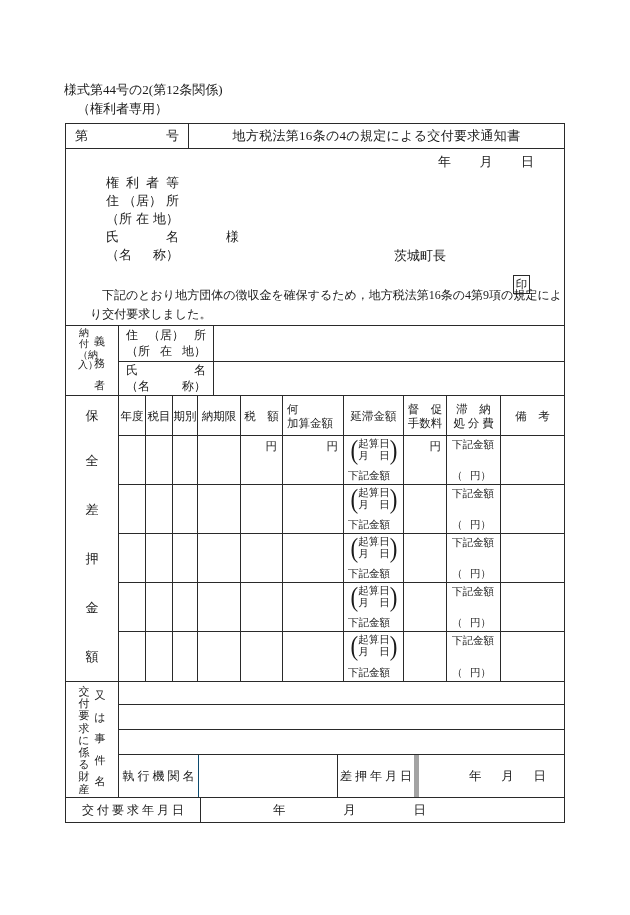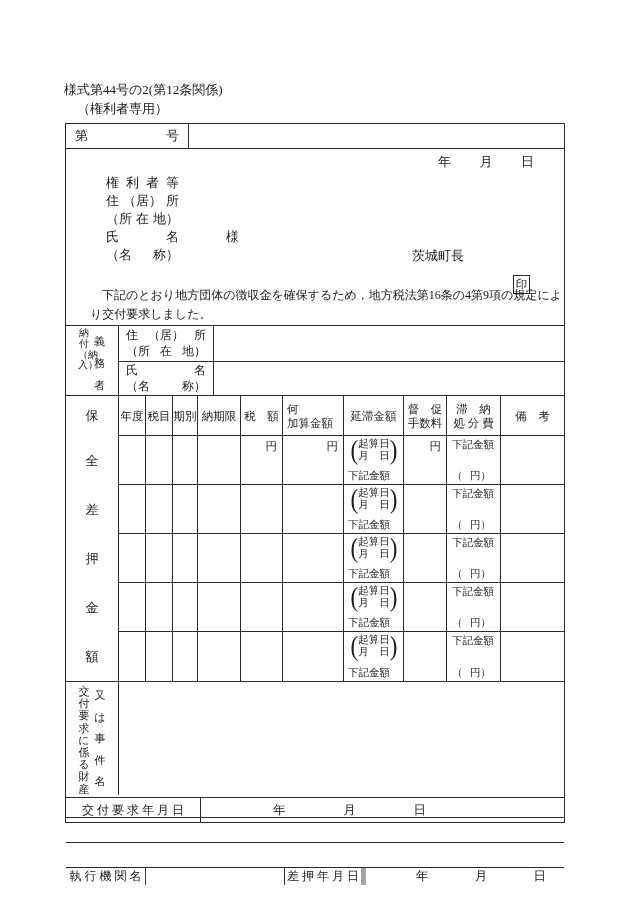--- a/index.html
+++ b/index.html
@@ -27,21 +27,21 @@
   }
   .title-cell { flex: 1; display: flex; align-items: center; justify-content: center; font-size: 13px; letter-spacing: .3px; }
 
   
   .sec-letter { position: relative; height: 177px; border-bottom: 1px solid #2a2a2a; font-size: 13px; }
   .date-line { position: absolute; top: 4px; left: 372px; width: 96px; display: flex; justify-content: space-between; }
   .addr { position: absolute; left: 40px; width: 73px; display: flex; justify-content: space-between; }
   .addr1 { top: 25px; } .addr2 { top: 43px; } .addr3 { top: 61px; }
   .addr4 { top: 79px; } .addr5 { top: 97px; }
   .honorific { position: absolute; left: 160px; top: 79px; }
-  .issuer { position: absolute; left: 328px; top: 98px; margin-left: 18px; }
+  .issuer { position: absolute; left: 328px; top: 98px; }
   .seal {
     position: absolute; left: 447px; top: 126px; width: 17px; height: 19px;
     border: 1.2px solid #2a2a2a; display: flex; align-items: center; justify-content: center;
     font-size: 11.5px;
   }
   .body-para { position: absolute; left: 8px; top: 137px; width: 487px; font-size: 12px; line-height: 19px; margin-left: 16px; }
   .body-line1 { text-indent: 1em; }
 
   
   .vwrap { display: flex; justify-content: center; align-items: stretch; }
@@ -85,21 +85,21 @@
   .yen-cell { display: flex; justify-content: flex-end; padding: 3px 5px 0 0; }
   .delay-cell { display: flex; flex-direction: column; justify-content: space-between; padding: 2px 3px 3px 4px; font-size: 10.5px; }
   .paren-group { display: flex; align-items: center; justify-content: center; }
   .bp { font-size: 23px; line-height: 23px; display: inline-block; transform: scaleY(1.18); font-weight: 400; }
   .ptxt { text-align: right; line-height: 12px; }
   .below-text { line-height: 11px; }
   .disposal-cell { display: flex; flex-direction: column; justify-content: space-between; padding: 3px 5px 3px 5px; font-size: 10.5px; line-height: 11px; }
   .disp-l2 { display: flex; justify-content: space-between; padding-right: 4px; }
 
   
-  .sec-property { display: flex; height: 116px; border-bottom: 1px solid #2a2a2a; flex-direction: column; }
+  .sec-property { display: flex; height: 116px; border-bottom: 1px solid #2a2a2a; }
   .prop-label { width: 53px; border-right: 1px solid #2a2a2a; padding-top: 3px; gap: 4px; }
   .prop-c1 { width: 12px; font-size: 11px; line-height: 12.2px; }
   .prop-c2 { width: 12px; font-size: 11px; line-height: 21.5px; }
   .prop-rows { flex: 1; display: flex; flex-direction: column; }
   .prop-blank { border-bottom: 1px solid #2a2a2a; }
   .pb1 { height: 23px; } .pb2 { height: 25px; } .pb3 { height: 25px; }
   .prop-exec { flex: 1; display: flex; font-size: 12px; }
   .exec-label { width: 80px; border-right: 1px solid #0c4a6e; display: flex; align-items: center; justify-content: center; text-align: right; }
   .exec-value { width: 139px; border-right: 1px solid #2a2a2a; }
   .seize-label { width: 81px; border-right: 5px solid #a3a3a3; display: flex; align-items: center; justify-content: center; }
@@ -118,20 +118,21 @@
   <div class="form-number">様式第44号の2(第12条関係)</div>
   <div class="form-audience">（権利者専用）</div>
 
   <div class="form-box">
 
     <div class="sec-title">
       <div class="docno">
         <span>第</span>
         <span>号</span>
       </div>
+      <div class="title-cell">地方税法第16条の4の規定による交付要求通知書</div>
     </div>
 
     <div class="sec-letter">
       <div class="date-line">
         <span>年</span>
         <span>月</span>
         <span>日</span>
       </div>
       <div class="addr addr1">
         <span>権</span>

